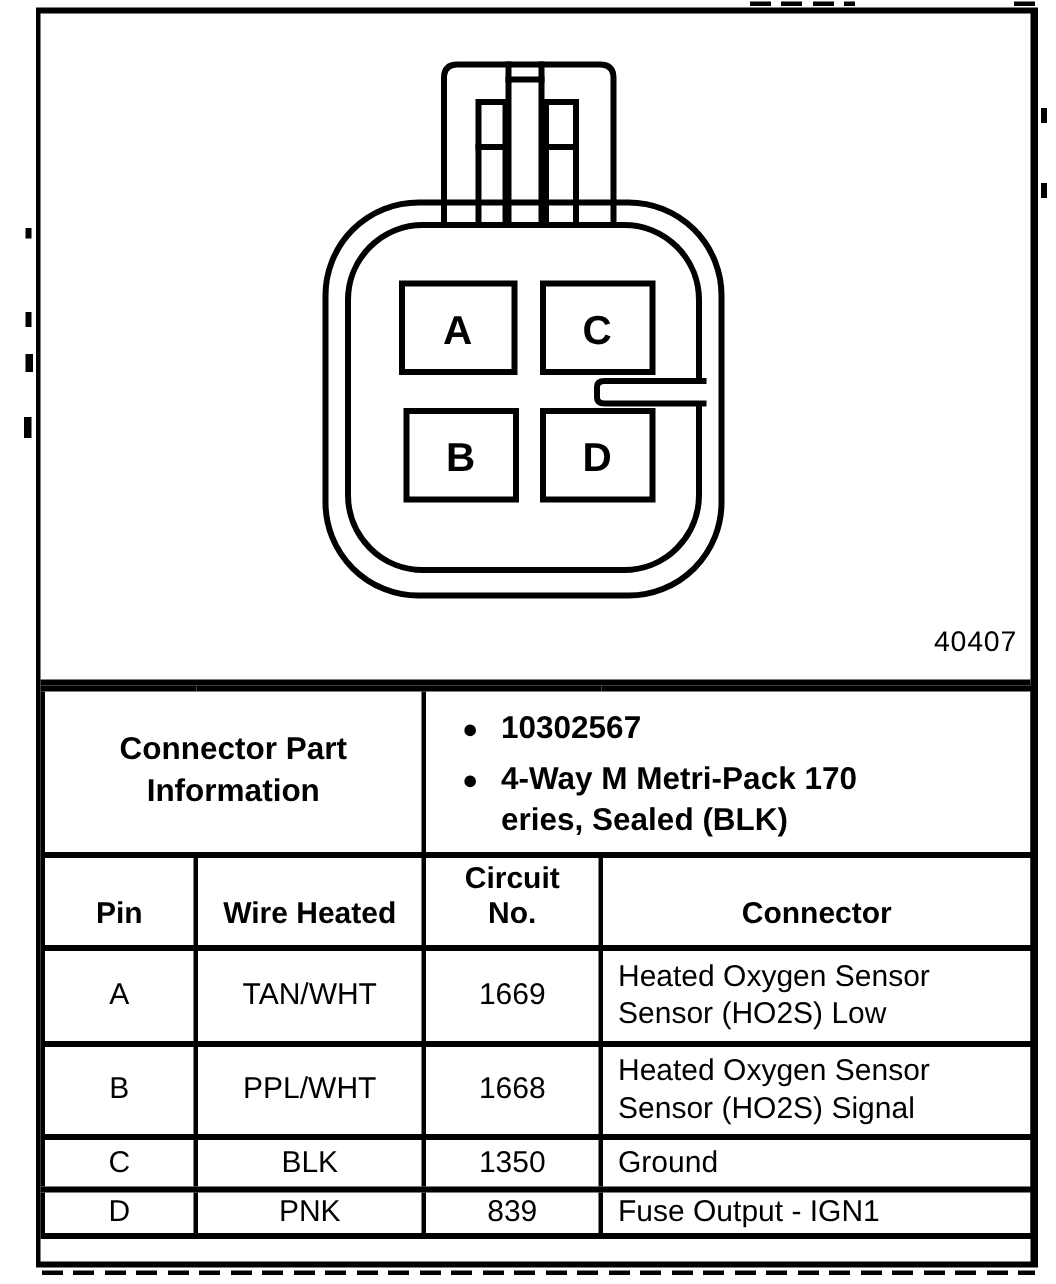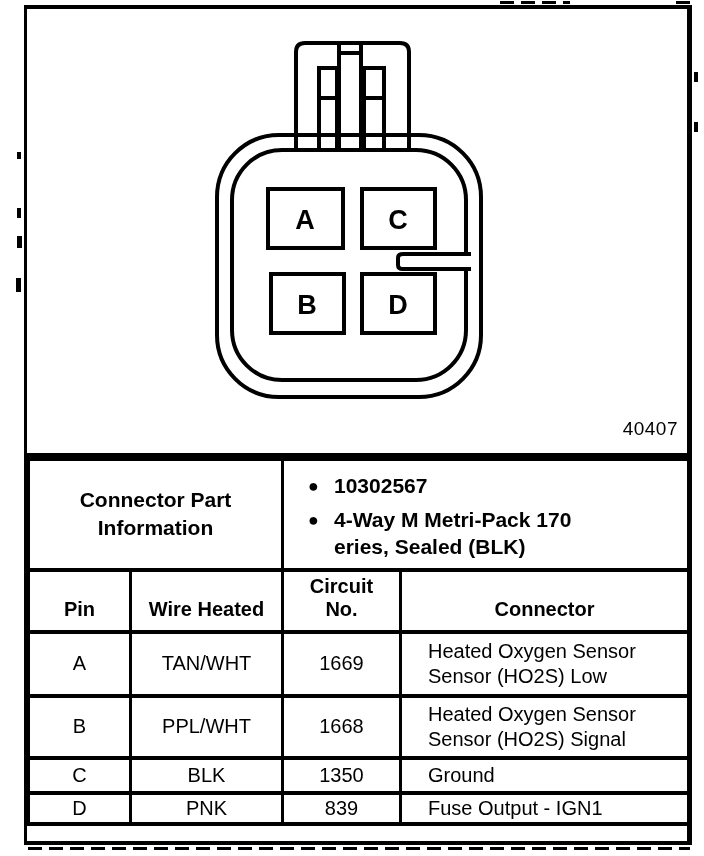--- a/index.html
+++ b/index.html
@@ -27,21 +27,21 @@
   .part-label{height:104px;text-align:center;vertical-align:middle;font-weight:bold;
               white-space:pre-line;line-height:1.35;font-size:21px;}
   .part-bullets{height:104px;vertical-align:top;padding:12px 6px 0 24px;}
   .bullet{display:flex;font-weight:bold;font-size:21px;line-height:1.25;margin-bottom:8px;}
   .bullet .marker{width:26px;flex:none;font-size:18px;padding-top:2px;}
   .bullet .btext{white-space:pre-line;}
 
   th{height:62px;text-align:center;vertical-align:bottom;padding-bottom:9px;
      white-space:pre-line;line-height:1.15;font-size:20px;}
   td.cell-center{text-align:center;vertical-align:middle;}
-  td.cell-func{text-align:left;vertical-align:middle;padding-left:26px;
+  td.cell-func{text-align:left;vertical-align:middle;padding-left:10px;
                white-space:pre-line;line-height:1.25;}
   tr.row-a td{height:64px;} tr.row-b td{height:62px;}
   tr.row-c td{height:35px;} tr.row-d td{height:29px;}
 
   
   .artifact{position:absolute;background:#000;}
   .dash-h{background:repeating-linear-gradient(90deg,#000 0 14px,transparent 14px 21px);}
 </style>
 </head>
 <body>

